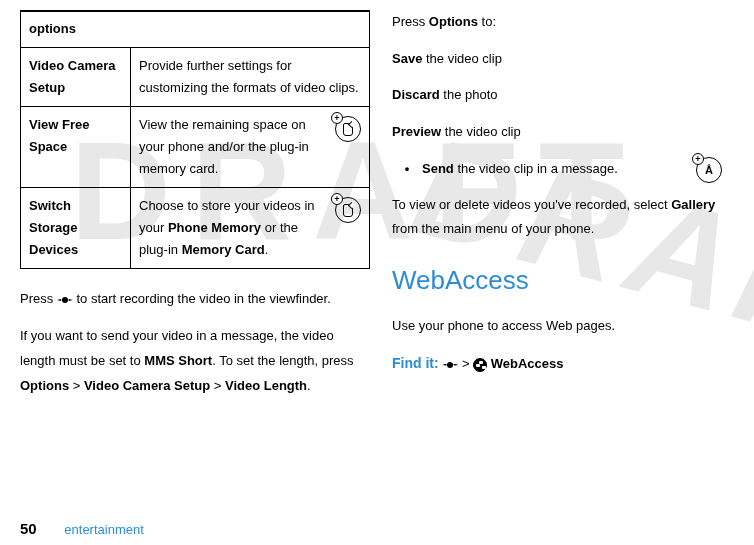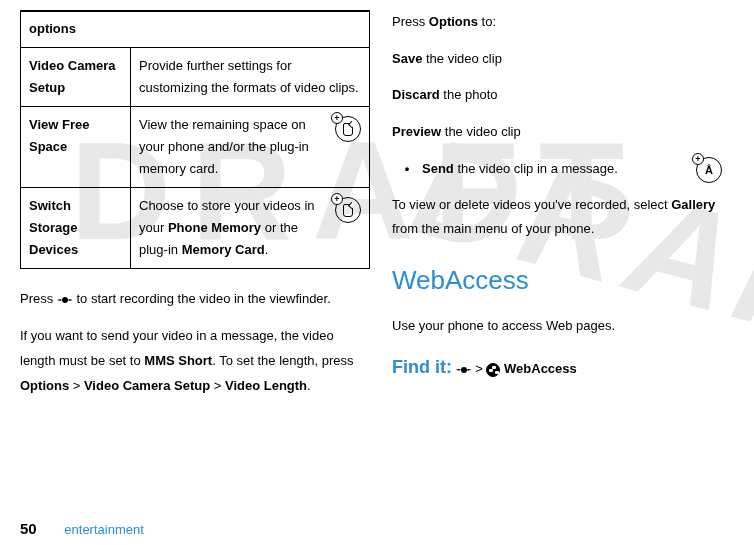--- a/index.html
+++ b/index.html
@@ -123,21 +123,21 @@
   .section-title {
     color: #2b8dd6;
     font-size: 26px;
     font-weight: normal;
     margin: 14px 0 8px 0;
     font-family: Arial, sans-serif;
   }
   .find-it {
     color: #2b8dd6;
     font-weight: bold;
-    font-size: 18px;
+    font-size: 14px;
   }
   .bullet-row {
     display: flex;
     align-items: flex-start;
     margin-bottom: 10px;
   }
   .bullet-dot {
     width: 30px;
     text-align: center;
     font-weight: bold;

